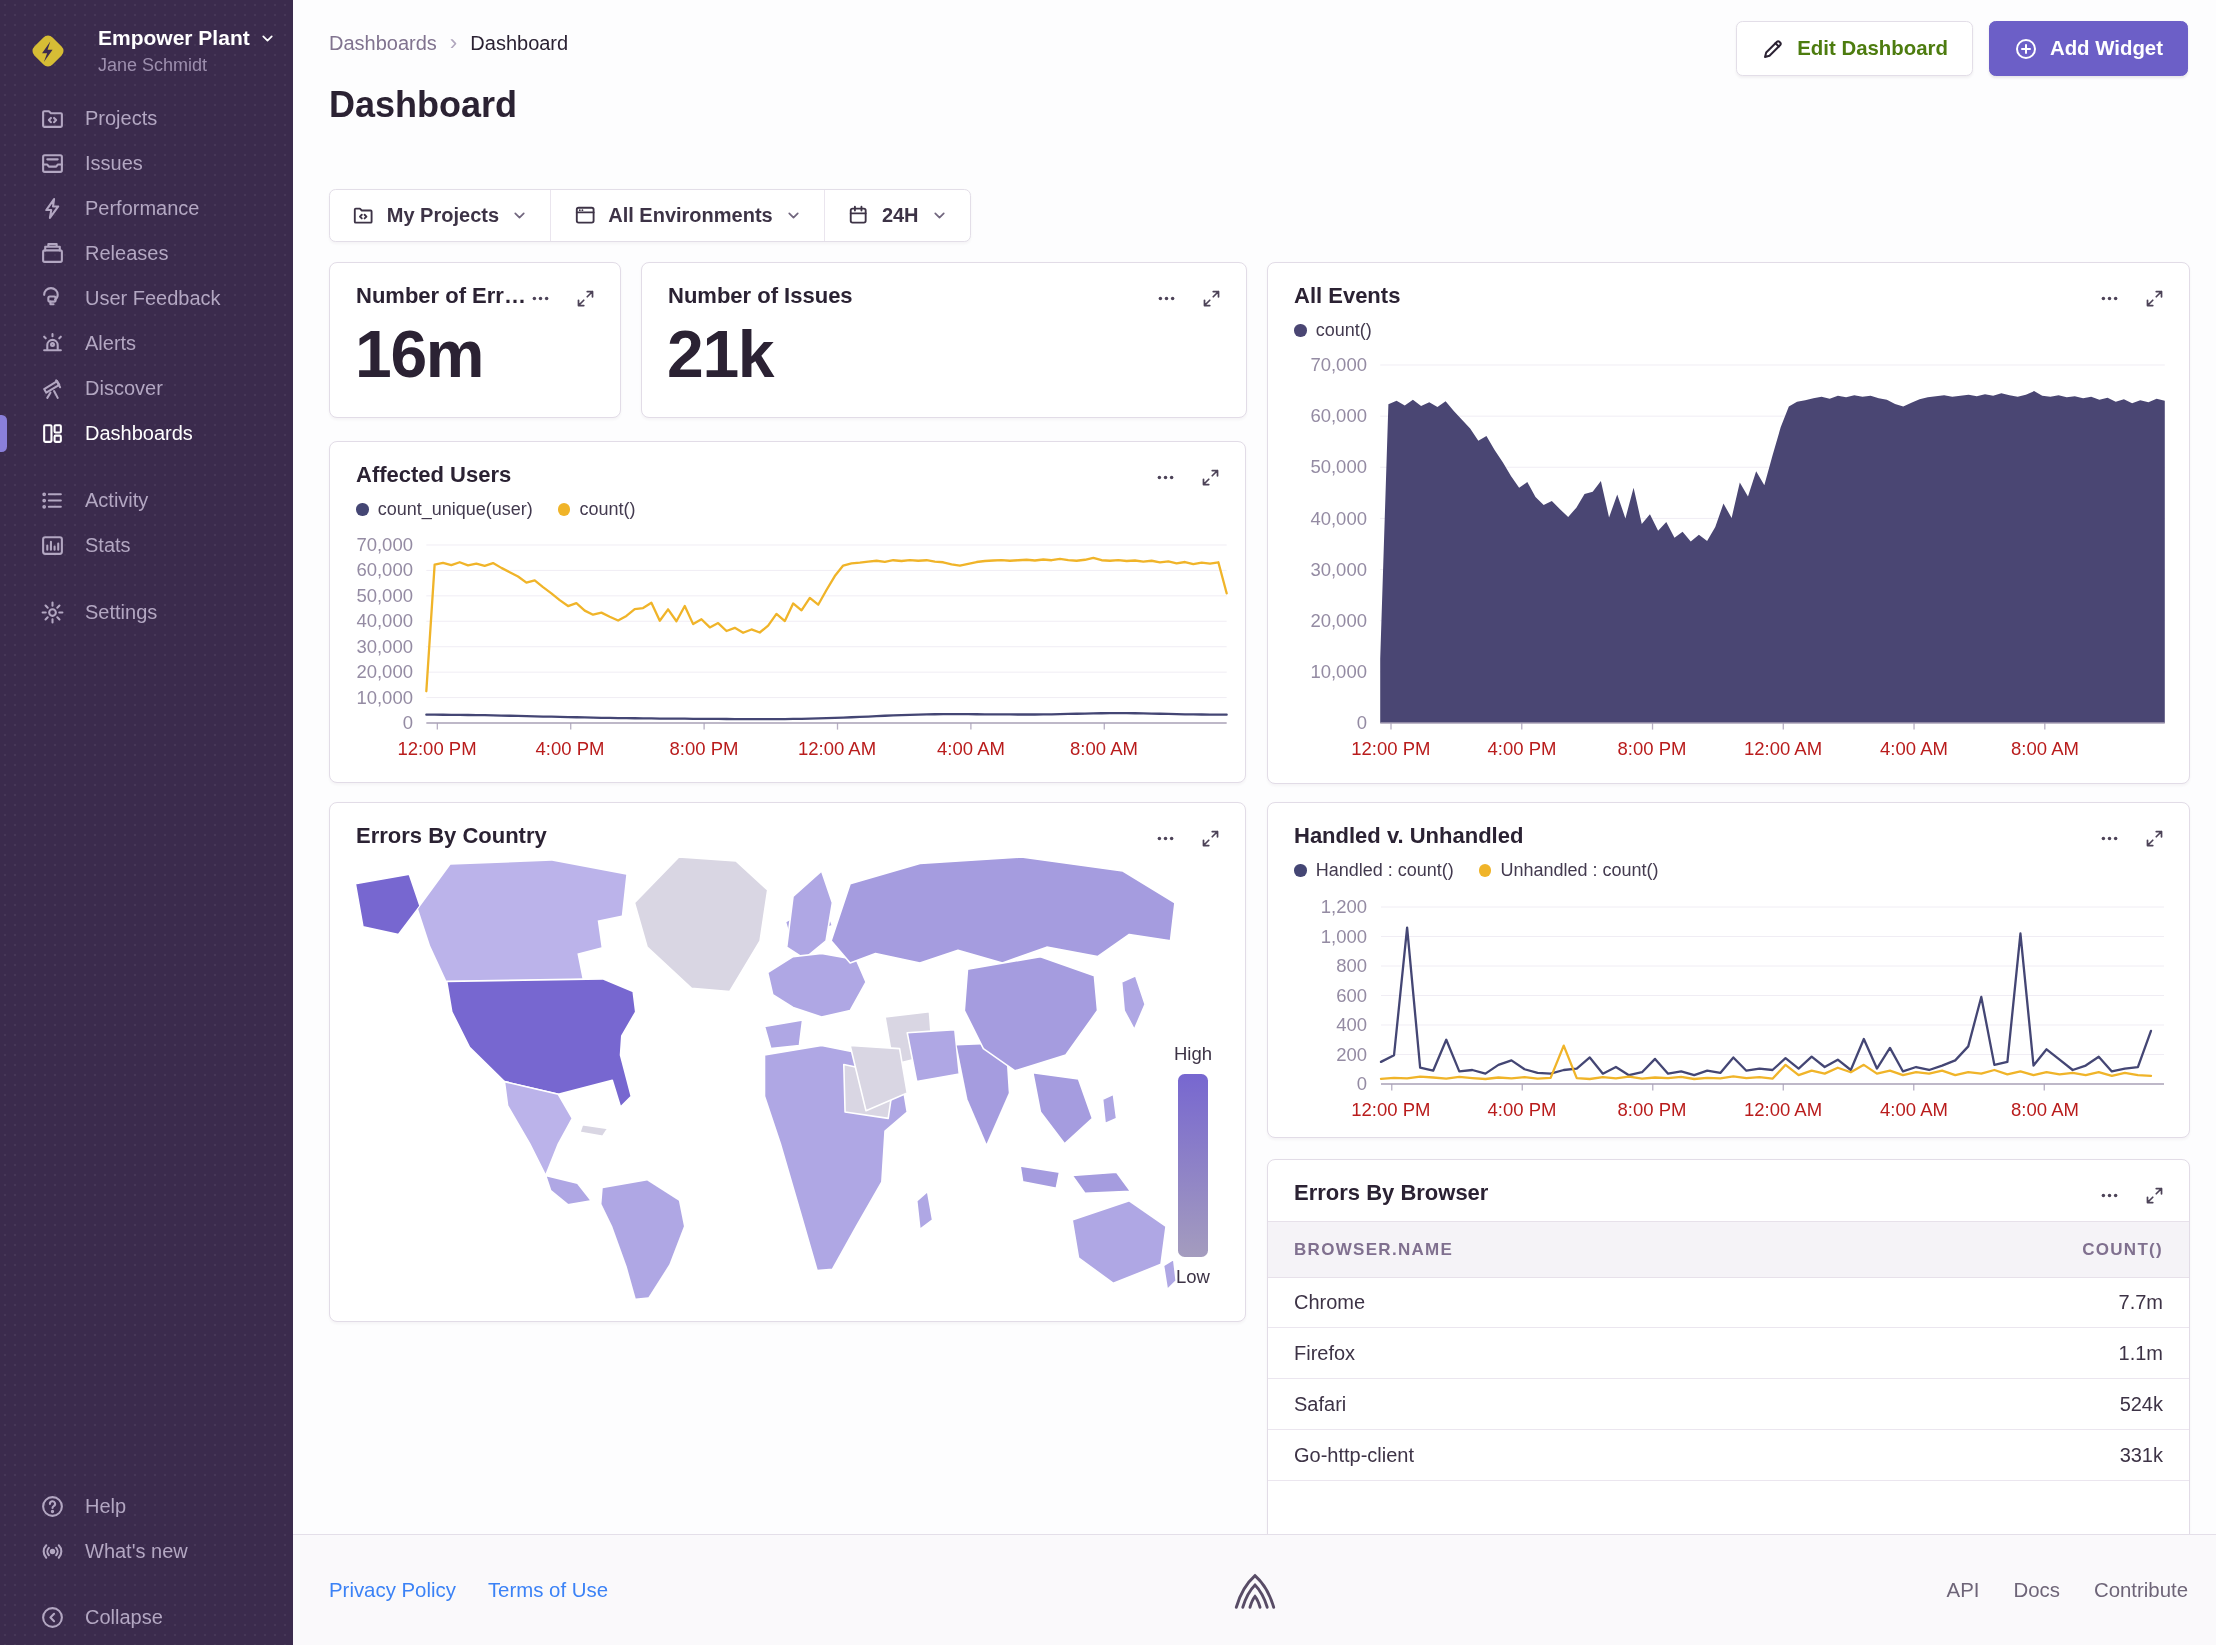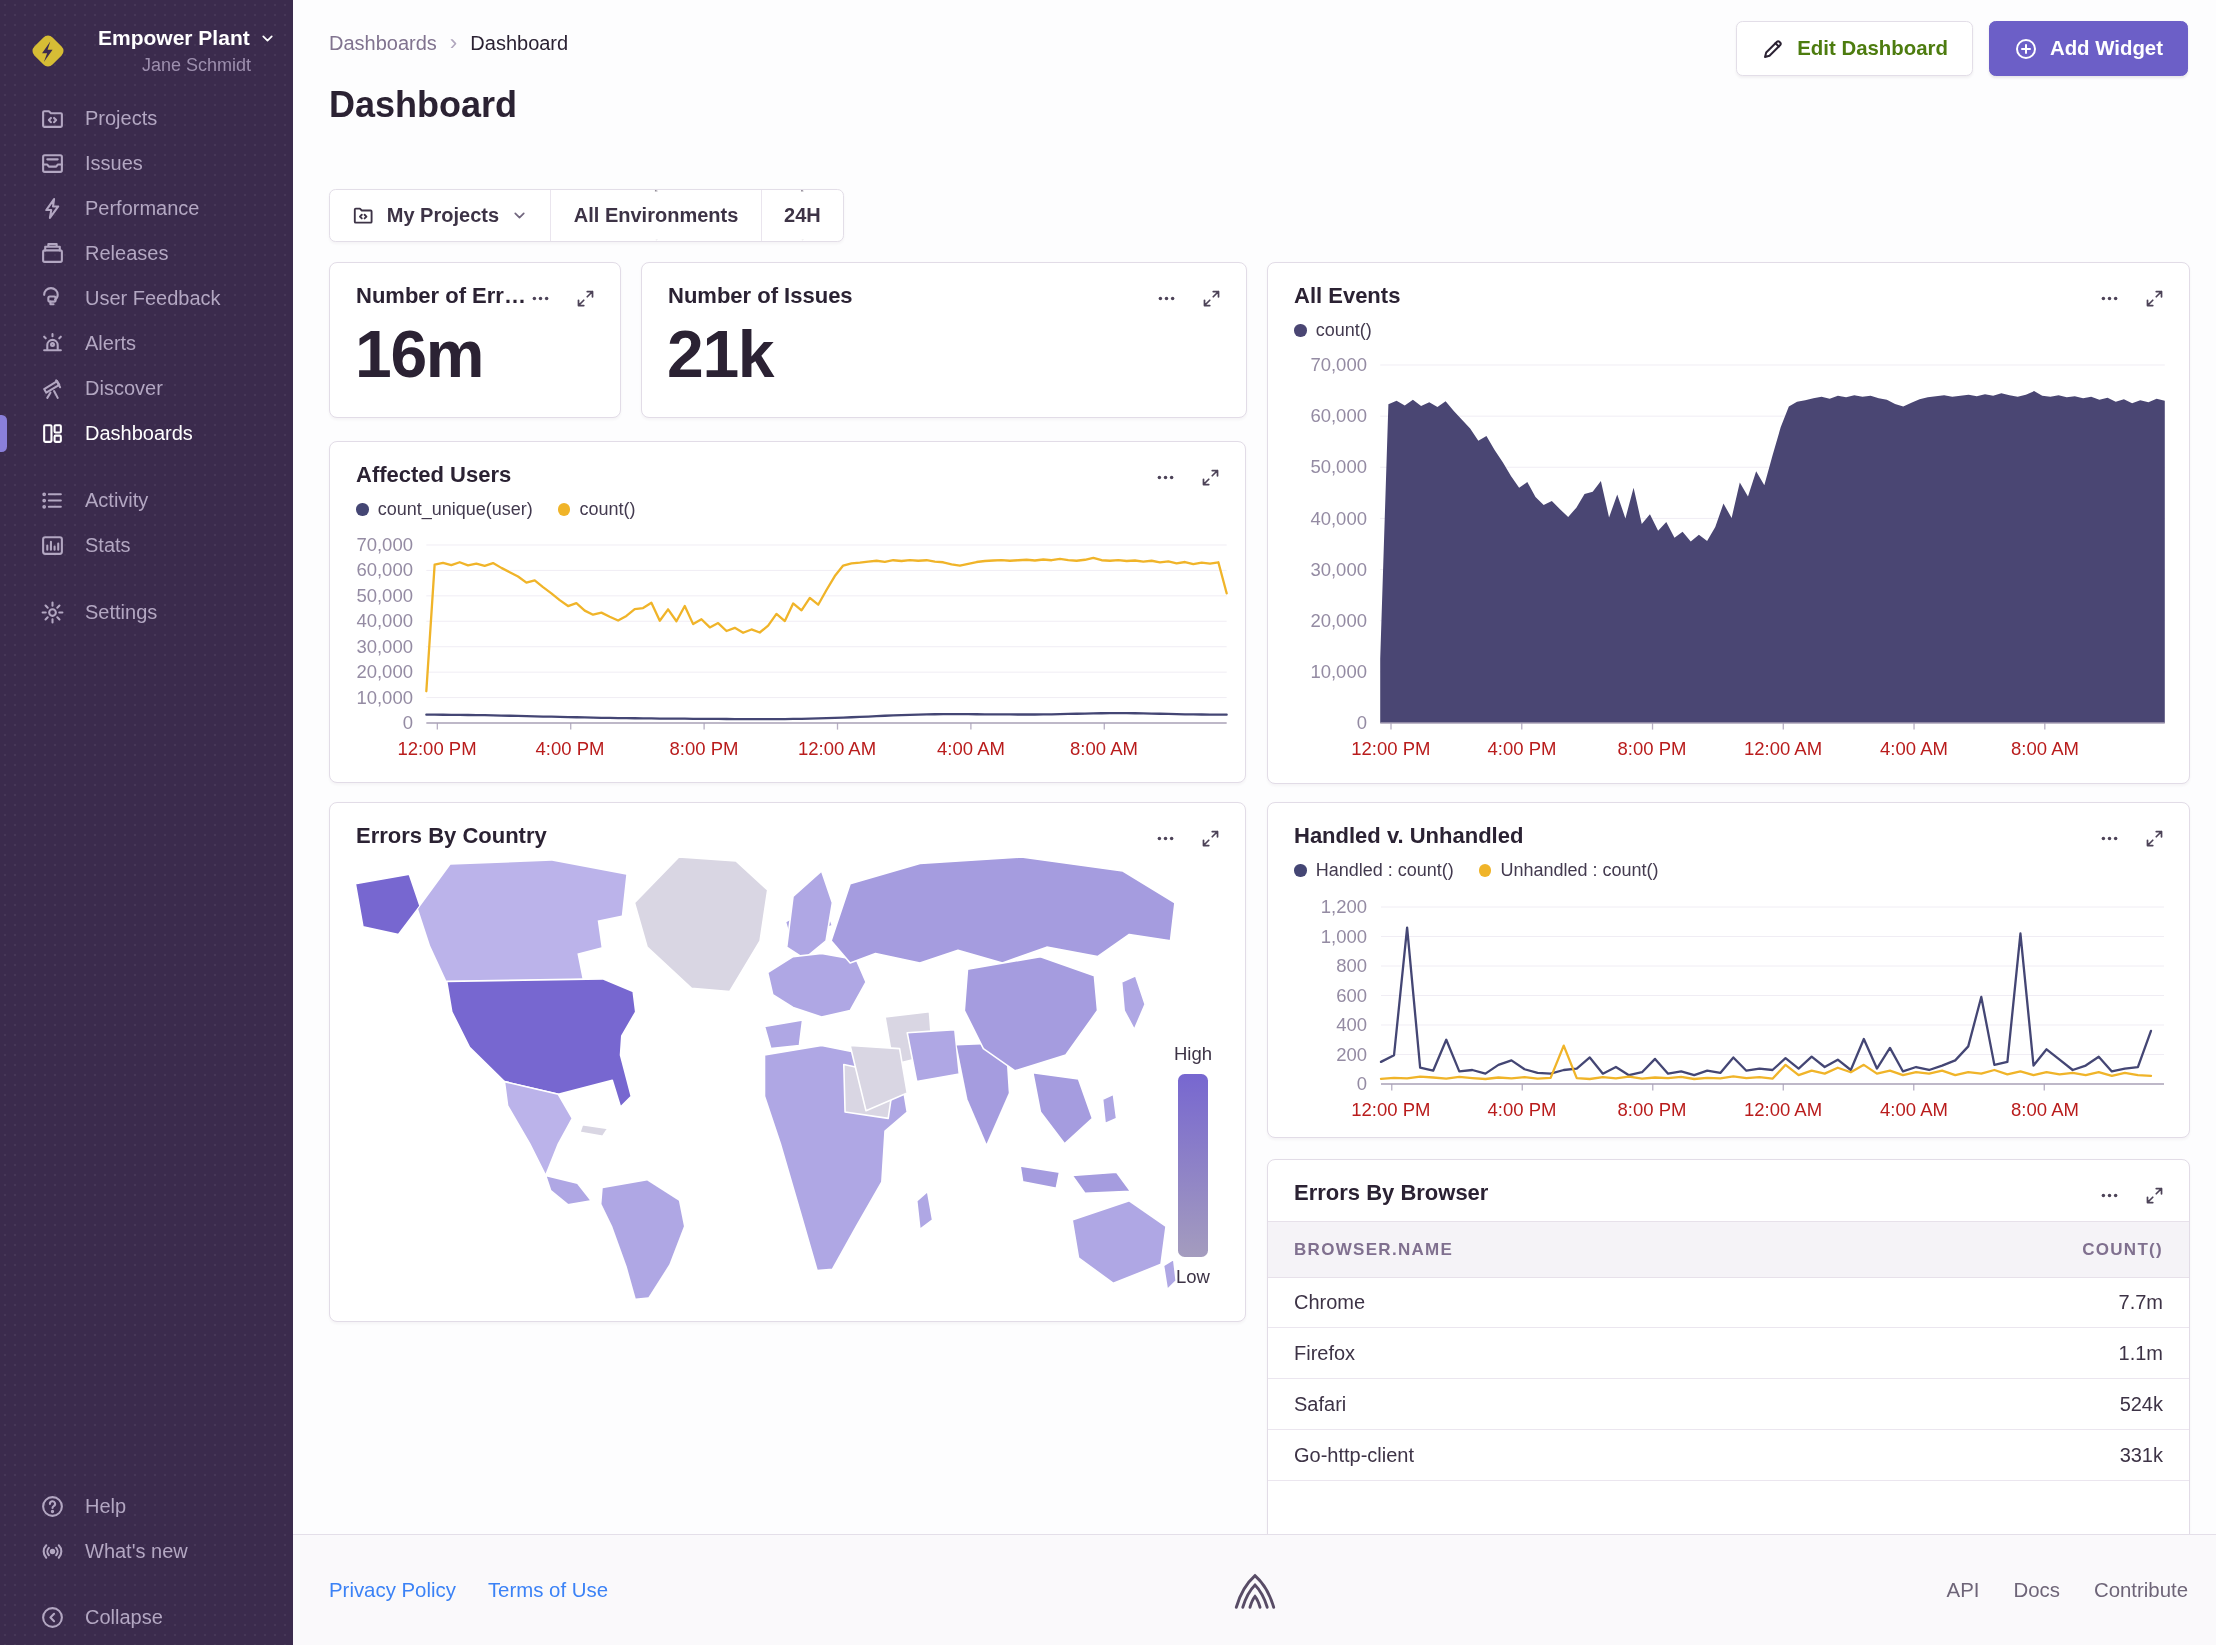--- a/index.html
+++ b/index.html
@@ -6,21 +6,21 @@
   *{box-sizing:border-box;}
   .app{position:relative;width:2216px;height:1645px;background:#fdfdfe;font-family:"Liberation Sans","DejaVu Sans",sans-serif;overflow:hidden;}
 
   
   .sidebar{position:absolute;left:0;top:0;width:293px;height:1645px;background:#3b2b4d;
     background-image:radial-gradient(rgba(255,255,255,0.055) 1px, transparent 1.1px);
     background-size:10px 10px;color:#b3a7c2;}
   .org{position:absolute;left:26px;top:26px;display:flex;align-items:flex-start;gap:28px;cursor:pointer;}
   .org-logo{width:44px;height:44px;flex:0 0 auto;margin-top:2.6px;}
   .org-name{font-size:21px;font-weight:700;color:#ffffff;display:flex;align-items:center;gap:9.2px;white-space:nowrap;}
-  .org-sub{font-size:18px;color:#9d8fae;margin-top:5.3px;margin-left:44px;}
+  .org-sub{font-size:18px;color:#9d8fae;margin-top:5.3px;}
   .nav{position:absolute;top:96px;left:0;right:0;}
   .nav-group{margin-bottom:22px;}
   .nav-item{position:relative;height:45px;display:flex;align-items:center;gap:20px;padding-left:40px;font-size:20px;color:#b3a7c2;cursor:pointer;white-space:nowrap;}
   .nav-item svg{width:25px;height:25px;flex:0 0 auto;}
   .nav-item.active{color:#ffffff;}
   .nav-item.active::before{content:"";position:absolute;left:0;top:4px;width:6.6px;height:37px;background:#8a7fda;border-radius:0 5.3px 5.3px 0;}
   .nav-bottom{position:absolute;top:1484px;left:0;right:0;}
   .nav-bottom .nav-item.gap{margin-top:21px;}
 
   
@@ -31,21 +31,21 @@
   .breadcrumb .crumb-cur{color:#2b2233;}
   .page-title{position:absolute;left:36px;top:84px;font-size:36px;font-weight:700;color:#2b2233;}
   .head-actions{position:absolute;top:21px;right:28px;display:flex;gap:16px;}
   .btn{height:55px;border-radius:6.6px;font-size:20.4px;font-weight:700;padding:0 24px;display:inline-flex;gap:12px;align-items:center;cursor:pointer;font-family:inherit;}
   .btn svg{width:24px;height:24px;}
   .btn-default{background:#ffffff;border:1.3px solid #e3dee8;color:#4d7c0f;box-shadow:0 1.3px 2.6px rgba(43,34,51,0.06);}
   .btn-primary{background:#6c5fc7;border:1.3px solid #6c5fc7;color:#ffffff;box-shadow:0 1.3px 2.6px rgba(43,34,51,0.10);}
 
   .filterbar{position:absolute;left:36px;top:189px;height:53px;display:flex;align-items:stretch;background:#ffffff;border:1.3px solid #e3dee8;border-radius:6.6px;box-shadow:0 1.3px 2.6px rgba(43,34,51,0.04);}
   .filter-item{display:flex;align-items:center;gap:12px;padding:0 22.4px;font-size:20px;font-weight:700;color:#3d3346;cursor:pointer;white-space:nowrap;}
-  .filter-item+.filter-item{border-left:1.3px solid #eae5ee;flex-direction:column;}
+  .filter-item+.filter-item{border-left:1.3px solid #eae5ee;}
   .filter-item svg.fi{width:22.4px;height:22.4px;}
   .filter-item svg.chev{width:17px;height:17px;color:#71667e;}
 
   .card{position:absolute;background:#ffffff;border:1.3px solid #e2dce7;border-radius:8px;box-shadow:0 1.3px 2.6px rgba(43,34,51,0.04);}
   .card-title{position:absolute;left:26px;top:20px;font-size:22px;font-weight:600;color:#2b2233;white-space:nowrap;overflow:hidden;text-overflow:ellipsis;max-width:72%;}
   .card-actions{position:absolute;top:25px;right:24px;display:flex;gap:24px;color:#4d4358;align-items:center;}
   .card-actions svg{width:21px;height:21px;cursor:pointer;}
   .legend{position:absolute;left:26px;top:57px;display:flex;gap:25px;align-items:center;font-size:18px;color:#433a4f;white-space:nowrap;}
   .legend-item{display:inline-flex;align-items:center;}
   .legend-item .dot{width:12.5px;height:12.5px;border-radius:50%;display:inline-block;margin-right:9.2px;}

